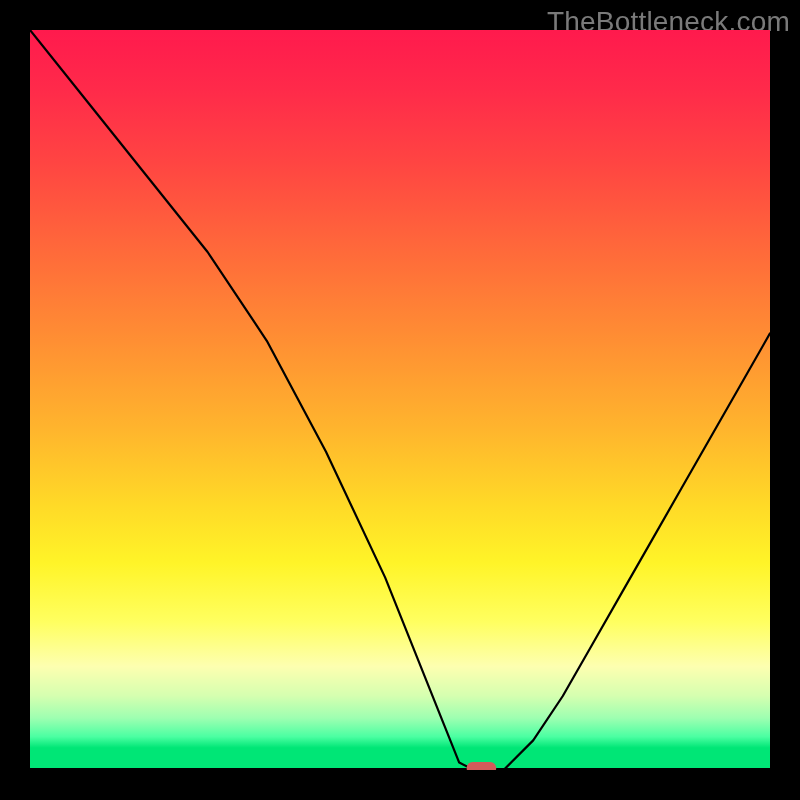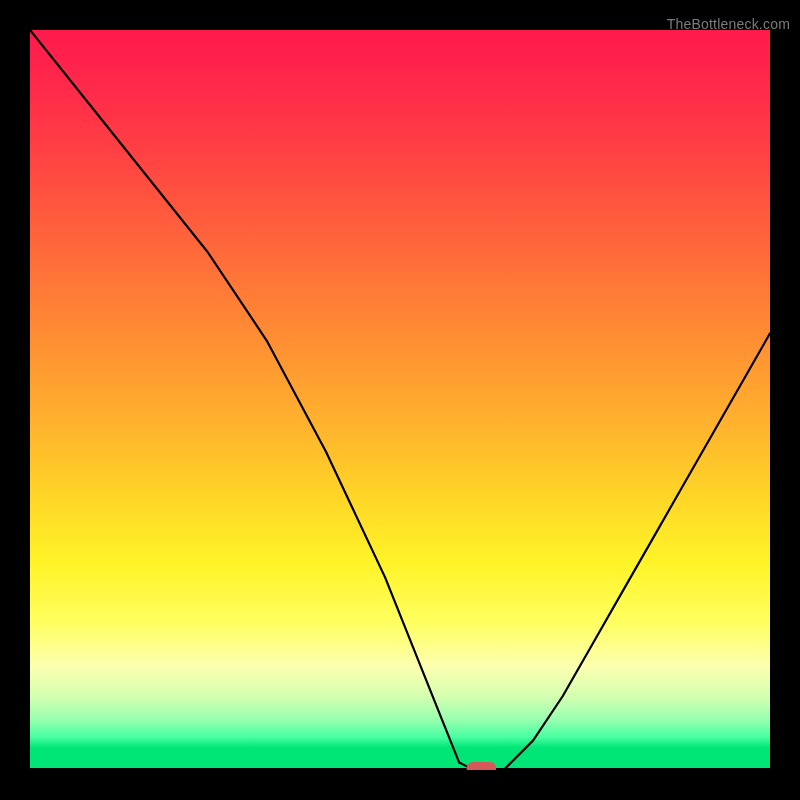--- a/index.html
+++ b/index.html
@@ -12,24 +12,24 @@
     font-family: Arial, Helvetica, sans-serif;
   }
   .frame {
     position: relative;
     width: 800px;
     height: 800px;
     background: #000;
   }
   .watermark {
     position: absolute;
-    top: 16px;
+    top: 6px;
     right: 10px;
     color: #7a7a7a;
-    font-size: 14px;
+    font-size: 28px;
     font-weight: 500;
     letter-spacing: 0.2px;
     text-align: center;
   }
   .plot-area {
     position: absolute;
     left: 30px;
     top: 30px;
     width: 740px;
     height: 740px;

